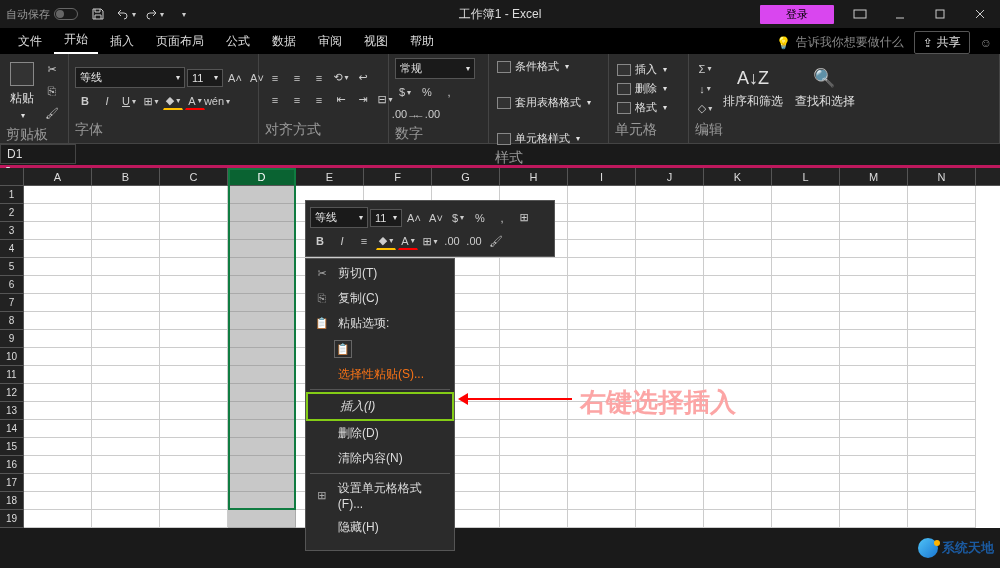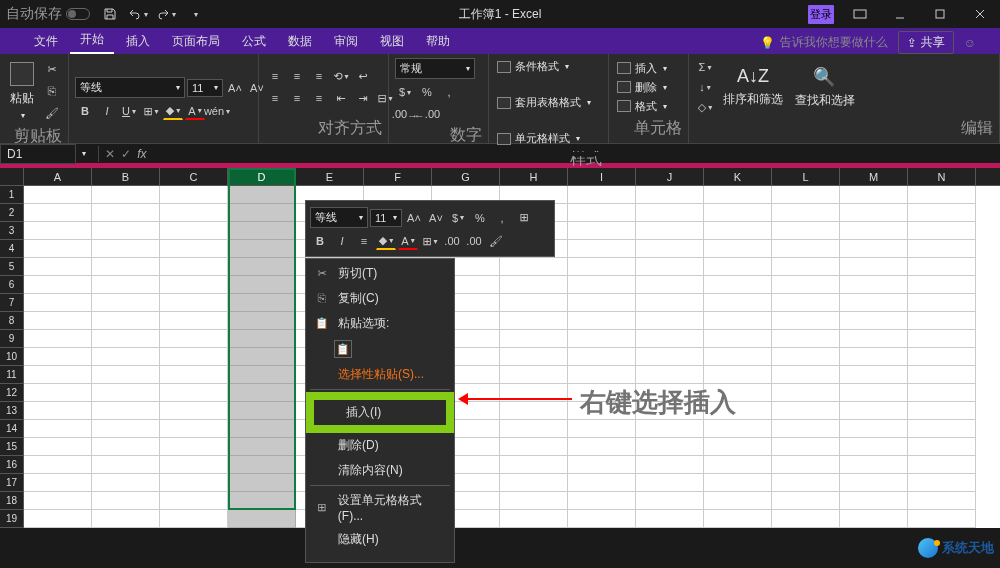--- a/index.html
+++ b/index.html
@@ -1,45 +1,45 @@
 <!DOCTYPE html>
 <html><head>
 <meta charset="utf-8">
 <style>
 * { margin: 0; padding: 0; box-sizing: border-box; font-family: "Microsoft YaHei", sans-serif; }
 body { background: #1a1a1a; width: 1000px; height: 568px; overflow: hidden; position: relative; color: #e0e0e0; font-size: 12px; }
 .titlebar { height: 28px; background: #1a1a1a; display: flex; align-items: center; padding: 0 6px; }
-.auto-save { display: flex; align-items: center; gap: 4px; font-size: 14px; color: #999; }
+.auto-save { display: flex; align-items: center; gap: 4px; font-size: 11px; color: #999; }
 .toggle { width: 24px; height: 12px; border: 1px solid #666; border-radius: 6px; position: relative; }
 .toggle::after { content: ""; position: absolute; width: 8px; height: 8px; border-radius: 50%; background: #666; left: 1px; top: 1px; }
 .qat { display: flex; gap: 8px; margin-left: 10px; align-items: center; }
 .qat-btn { width: 20px; height: 20px; display: flex; align-items: center; justify-content: center; color: #ccc; cursor: pointer; }
 .title-center { position: absolute; left: 50%; transform: translateX(-50%); font-size: 12px; color: #ddd; }
 .title-right { margin-left: auto; display: flex; align-items: center; gap: 12px; }
-.login-btn { background: #8b5cf6; color: #000; padding: 2px 2px; font-size: 11px; border-radius: 1px; }
+.login-btn { background: #d946ef; color: #000; padding: 2px 26px; font-size: 11px; border-radius: 1px; }
 .win-btn { width: 28px; height: 20px; display: flex; align-items: center; justify-content: center; color: #ccc; }
-.tabs { height: 26px; background: #4c1d95; display: flex; align-items: flex-end; padding: 0 24px; gap: 2px; }
+.tabs { height: 26px; background: #000000; display: flex; align-items: flex-end; padding: 0 8px; gap: 2px; }
 .tab { padding: 4px 10px; font-size: 12px; color: #ddd; cursor: pointer; }
 .tab.active { border-bottom: 2px solid #fff; }
 .tabs-right { margin-left: auto; display: flex; align-items: center; gap: 10px; }
 .tell-me { display: flex; align-items: center; gap: 4px; color: #888; }
 .share-btn { display: flex; align-items: center; gap: 4px; border: 1px solid #555; padding: 2px 8px; border-radius: 2px; }
 .ribbon { height: 90px; background: #2b2b2b; display: flex; border-bottom: 1px solid #444; }
 .ribbon-group { display: flex; flex-direction: column; padding: 4px 6px; border-right: 1px solid #444; }
 .ribbon-group-content { flex: 1; display: flex; align-items: center; gap: 4px; }
-.ribbon-group-label { text-align: right; font-size: 16px; color: #999; padding-top: 2px; }
+.ribbon-group-label { text-align: left; font-size: 14px; color: #999; padding-top: 2px; }
 .big-btn { display: flex; flex-direction: column; align-items: center; gap: 4px; padding: 4px; cursor: pointer; }
 .big-ico { width: 24px; height: 24px; border: 1px solid #888; background: #333; }
 .font-box { display: flex; flex-direction: column; gap: 4px; }
 .font-row { display: flex; gap: 2px; align-items: center; }
 .combo { background: #1a1a1a; border: 1px solid #555; padding: 2px 4px; font-size: 11px; display: flex; align-items: center; gap: 4px; }
 .icon-btn { width: 20px; height: 18px; display: flex; align-items: center; justify-content: center; cursor: pointer; color: #ccc; font-size: 11px; border: 1px solid transparent; }
 .style-item { display: flex; align-items: center; gap: 4px; padding: 1px 2px; cursor: pointer; font-size: 11px; }
 .style-swatch { width: 14px; height: 12px; border: 1px solid #888; background: #333; }
-.namebox-row { height: 24px; background: #1a1a1a; display: flex; align-items: center; border-bottom: 5px solid #be185d; }
+.namebox-row { height: 24px; background: #1a1a1a; display: flex; border-bottom: 3px solid #be185d; flex-direction: column; }
 .namebox { width: 76px; background: #1a1a1a; border: 1px solid #444; padding: 2px 6px; font-size: 12px; color: #ddd; }
 .fx-btns { display: flex; gap: 6px; padding: 0 8px; color: #888; align-items: center; }
 .fx-lbl { font-style: italic; color: #aaa; }
 .formula-bar { flex: 1; background: #1a1a1a; padding: 2px 6px; }
 .grid { position: relative; background: #fff; }
 .col-headers { display: flex; height: 18px; background: #222; border-bottom: 1px solid #555; }
 .corner { width: 24px; background: #222; border-right: 1px solid #555; }
 .col-h { width: 68px; text-align: center; font-size: 11px; color: #ddd; border-right: 1px solid #555; line-height: 18px; cursor: pointer; }
 .col-h.sel { background: #0a6332; color: #fff; }
 .rows-area { display: flex; }
@@ -47,25 +47,25 @@
 .row-h { height: 18px; font-size: 10px; text-align: center; color: #ddd; border-bottom: 1px solid #555; border-right: 1px solid #555; line-height: 18px; }
 .cells { flex: 1; position: relative; }
 .cell-row { display: flex; height: 18px; }
 .cell { width: 68px; height: 18px; border-right: 1px solid #ccc; border-bottom: 1px solid #ccc; background: #fff; }
 .cell.sel { background: #c8c8c8; border-right: 1px solid #aaa; border-bottom: 1px solid #aaa; }
 .sel-col-border { position: absolute; left: 228px; top: 0; width: 68px; height: 342px; border: 2px solid #107c41; pointer-events: none; }
 .mini-toolbar { position: absolute; left: 305px; top: 200px; background: #2b2b2b; border: 1px solid #555; padding: 4px; width: 250px; }
 .mini-row { display: flex; gap: 2px; align-items: center; padding: 2px 0; }
 .ctx-menu { position: absolute; left: 305px; top: 258px; width: 150px; background: #2b2b2b; border: 1px solid #555; padding: 2px 0; }
 .ctx-item { display: flex; align-items: center; gap: 8px; padding: 4px 8px; font-size: 12px; color: #ddd; cursor: pointer; }
-.ctx-item.highlight { border: 8px solid #84cc16; }
+.ctx-item.highlight { border: 2px solid #84cc16; font-style: italic; }
 .ctx-ico { width: 16px; height: 14px; display: flex; align-items: center; justify-content: center; font-size: 11px; color: #aaa; }
 .ctx-sep { height: 1px; background: #555; margin: 2px 4px; }
 .ctx-item.disabled { color: #f97316; }
-.annotation { position: absolute; left: 580px; top: 385px; color: #737373; font-size: 26px; font-weight: bold; }
+.annotation { position: absolute; left: 580px; top: 385px; color: #fca5a5; font-size: 26px; font-weight: bold; }
 .arrow { position: absolute; left: 462px; top: 398px; width: 110px; height: 2px; background: #ff0000; }
 .arrow::before { content: ""; position: absolute; left: -10px; top: -5px; border: 6px solid transparent; border-right: 10px solid #ff0000; }
 .watermark { position: absolute; right: 6px; bottom: 10px; display: flex; align-items: center; gap: 4px; font-size: 13px; color: #1b5aa0; font-weight: bold; }
 .wm-ico { width: 20px; height: 20px; border-radius: 50%; background: linear-gradient(135deg,#4fc3f7,#1976d2); position: relative; }
 .wm-ico::after { content: ""; position: absolute; width: 6px; height: 6px; background: #ffb300; border-radius: 50%; right: -2px; top: 2px; }
 .dd { font-size: 8px; margin-left: 2px; }
 svg { display: block; }
 </style>
 </head>
 <body>
@@ -186,20 +186,21 @@
               <u>U</u>
               <span class="dd">▾</span>
             </span>
           <span class="icon-btn">⊞<span class="dd">▾</span></span>
           <span class="icon-btn" style="border-bottom:2px solid #ffc000;">◆<span class="dd">▾</span></span>
           <span class="icon-btn" style="border-bottom:2px solid #ff0000;">A<span class="dd">▾</span></span>
           <span class="icon-btn">wén<span class="dd">▾</span></span>
         </div>
       </div>
     </div>
+    <div class="ribbon-group-label">字体</div>
   </div>
   <div class="ribbon-group" style="width:130px;">
     <div class="ribbon-group-content">
       <div class="font-box">
         <div class="font-row">
           <span class="icon-btn">≡</span>
           <span class="icon-btn">≡</span>
           <span class="icon-btn">≡</span>
           <span class="icon-btn">⟲<span class="dd">▾</span></span>
           <span class="icon-btn">↩</span>

